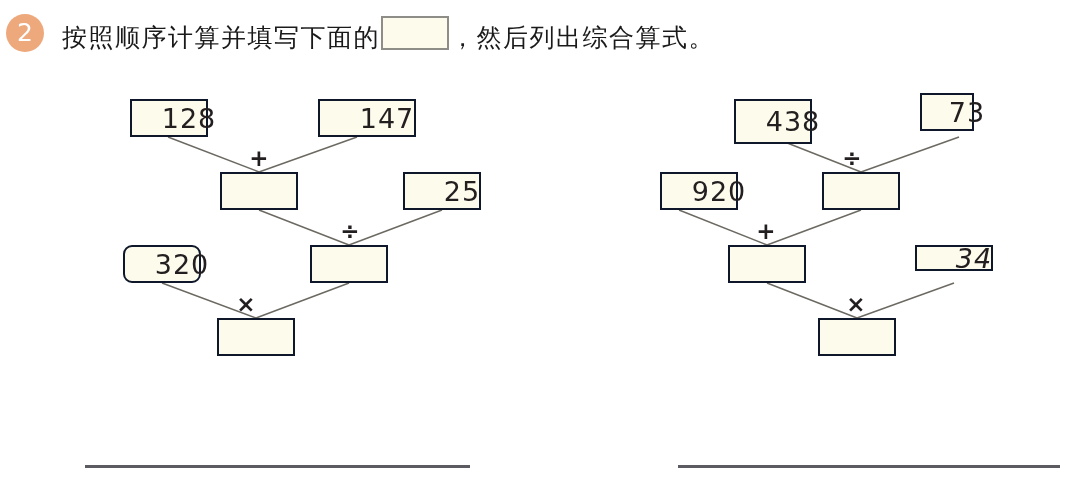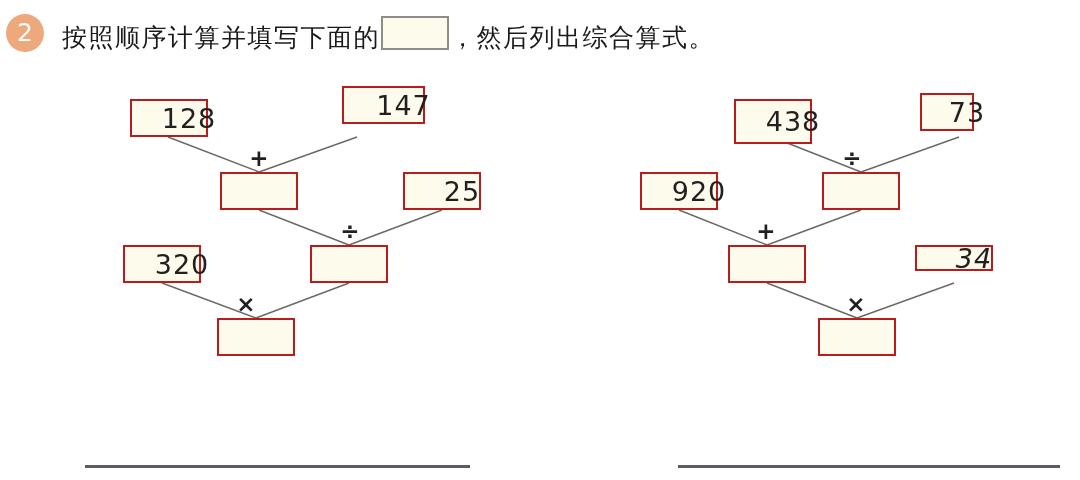--- a/index.html
+++ b/index.html
@@ -72,21 +72,21 @@
     left: 0;
     top: 0;
     width: 1080px;
     height: 480px;
     pointer-events: none;
   }
 
   .node-box {
     position: absolute;
     background: #fdfbec;
-    border: 2px solid #b91c1c;
+    border: 2px solid #0f172a;
     box-sizing: border-box;
     font-family: "DejaVu Sans", sans-serif;
     font-size: 27px;
     letter-spacing: 1px;
     color: #231f20;
     display: flex;
     align-items: center;
     justify-content: center;
     padding-left: 40px;
   }
@@ -132,30 +132,30 @@
       <line x1="349" y1="283" x2="256" y2="318" stroke="#6b6961" stroke-width="1.4"></line>
       <line x1="772" y1="137" x2="861" y2="172" stroke="#6b6961" stroke-width="1.4"></line>
       <line x1="959" y1="137" x2="861" y2="172" stroke="#6b6961" stroke-width="1.4"></line>
       <line x1="679" y1="210" x2="767" y2="245" stroke="#6b6961" stroke-width="1.4"></line>
       <line x1="861" y1="210" x2="767" y2="245" stroke="#6b6961" stroke-width="1.4"></line>
       <line x1="767" y1="283" x2="857" y2="318" stroke="#6b6961" stroke-width="1.4"></line>
       <line x1="954" y1="283" x2="857" y2="318" stroke="#6b6961" stroke-width="1.4"></line>
     </svg>
   <div id="nodes-layer">
       <div class="node-box" style="left: 130px; top: 99px; width: 78px; height: 38px;">128</div>
-      <div class="node-box" style="left: 318px; top: 86px; width: 83px; height: 38px; margin-left: 24px;">147</div>
+      <div class="node-box" style="left: 318px; top: 99px; width: 98px; height: 38px;">147</div>
       <div class="node-box blank" style="left: 220px; top: 172px; width: 78px; height: 38px;"></div>
       <div class="node-box" style="left: 403px; top: 172px; width: 78px; height: 38px; text-align: center;">25</div>
-      <div class="node-box" style="left: 123px; top: 245px; width: 78px; height: 38px;">320</div>
+      <div class="node-box" style="left: 123px; top: 245px; width: 78px; height: 38px; border-radius: 9px;">320</div>
       <div class="node-box blank" style="left: 310px; top: 245px; width: 78px; height: 38px;"></div>
       <div class="node-box blank" style="left: 217px; top: 318px; width: 78px; height: 38px;"></div>
       <div class="node-box" style="left: 734px; top: 99px; width: 78px; height: 45px;">438</div>
       <div class="node-box" style="left: 920px; top: 93px; width: 54px; height: 38px;">73</div>
       <div class="node-box blank" style="left: 822px; top: 172px; width: 78px; height: 38px;"></div>
-      <div class="node-box" style="left: 640px; top: 172px; width: 78px; height: 38px; text-align: right;">920</div>
+      <div class="node-box" style="left: 660px; top: 172px; width: 78px; height: 38px; text-align: right;">920</div>
       <div class="node-box blank" style="left: 728px; top: 245px; width: 78px; height: 38px;"></div>
       <div class="node-box" style="left: 915px; top: 245px; width: 78px; height: 26px; font-style: italic;">34</div>
       <div class="node-box blank" style="left: 818px; top: 318px; width: 78px; height: 38px;"></div>
     </div>
   <div id="ops-layer">
       <div class="op-label" style="left: 246px; top: 145px;">+</div>
       <div class="op-label" style="left: 337px; top: 218px;">÷</div>
       <div class="op-label" style="left: 233px; top: 291px;">×</div>
       <div class="op-label" style="left: 839px; top: 145px;">÷</div>
       <div class="op-label" style="left: 753px; top: 218px;">+</div>

